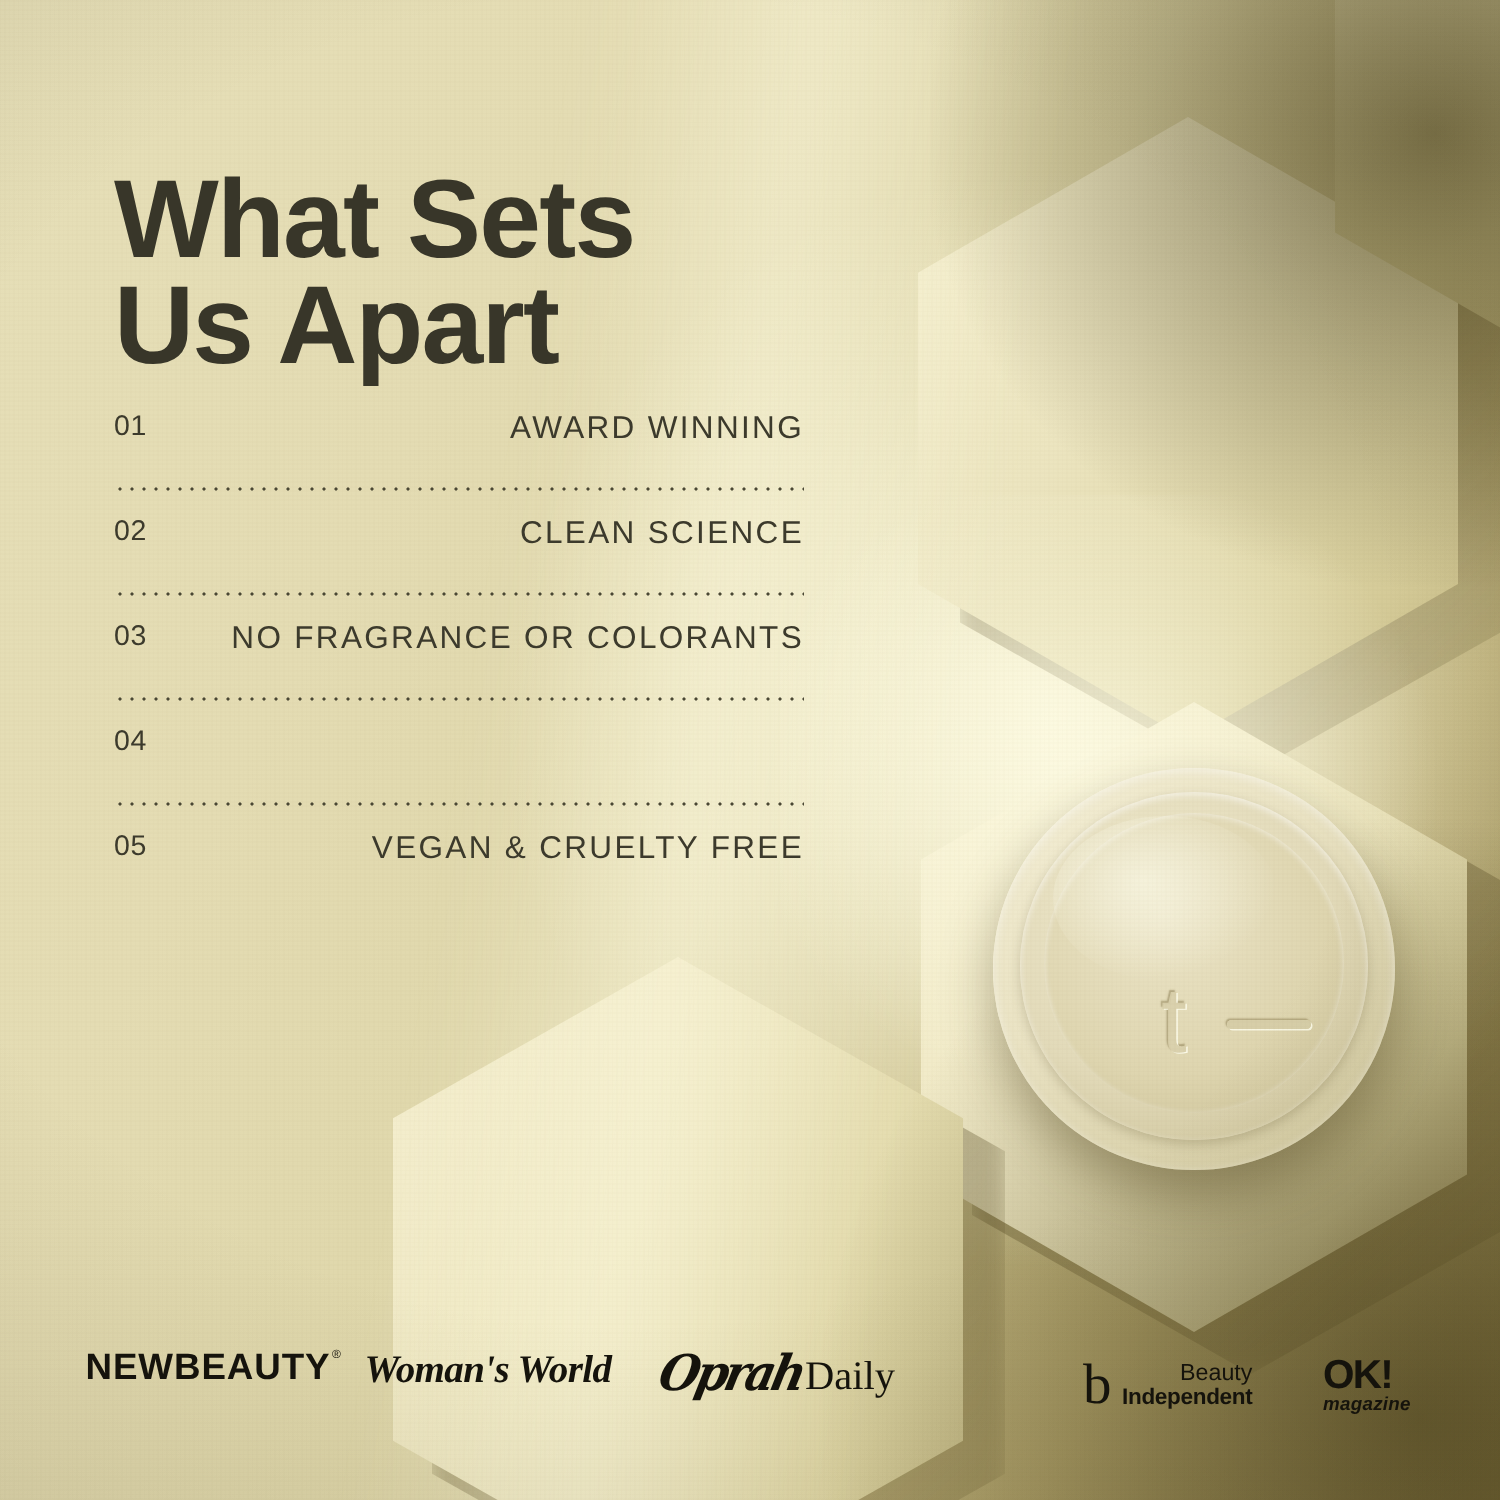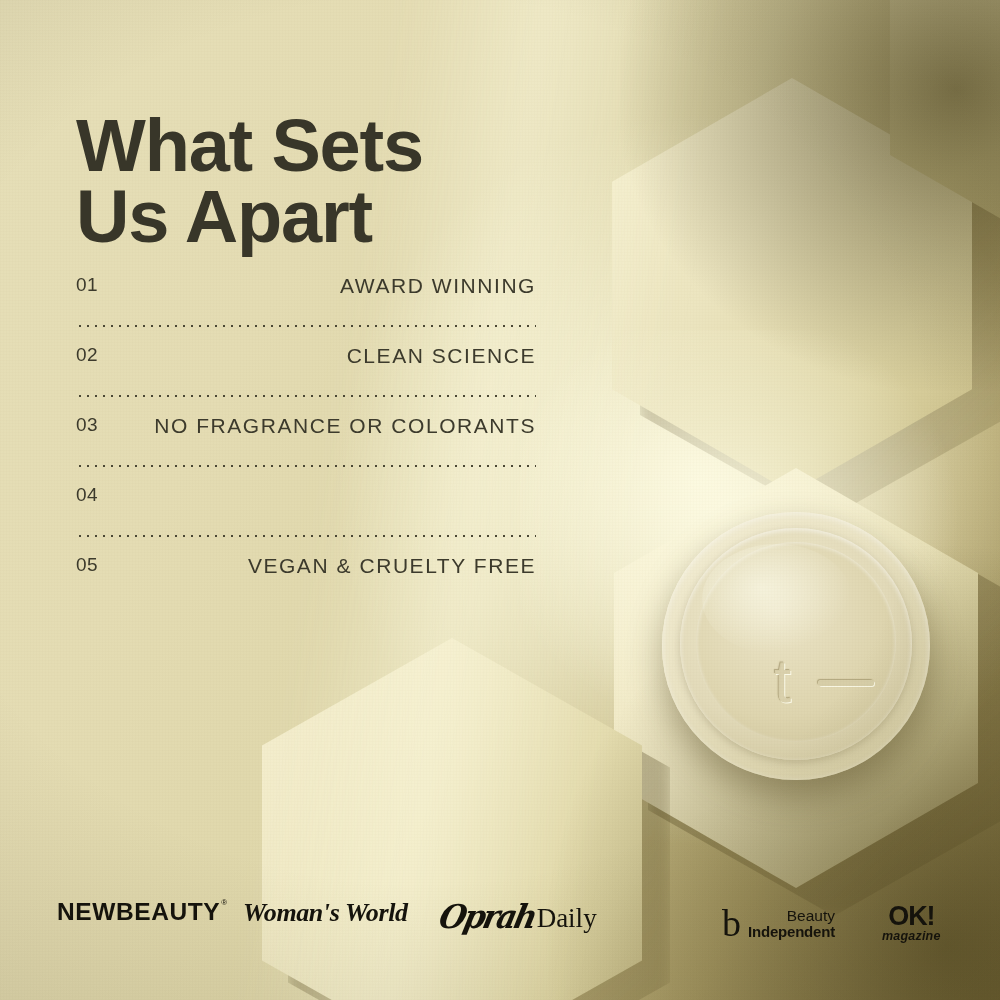--- a/index.html
+++ b/index.html
@@ -105,21 +105,21 @@
       letter-spacing:-2.6px;transform:skewX(-12deg) scaleY(1.06);display:inline-block;
       font-weight:600;}
   .od .daily{font-family:"Liberation Serif",serif;font-size:27px;margin-left:2px;}
   .by{left:578px;font-size:24px;font-weight:700;letter-spacing:4.2px;}
   .bi{left:722px;align-items:center;}
   .bi .mark{font-family:"Liberation Serif",serif;font-size:38px;line-height:.8;
       font-weight:400;margin-right:7px;transform:translateY(-1px);}
   .bi .tx{display:flex;flex-direction:column;line-height:1.04;text-align:right;}
   .bi .tx .t1{font-size:15.5px;font-weight:400;}
   .bi .tx .t2{font-size:15px;font-weight:700;letter-spacing:-.2px;}
-  .ok{left:882px;flex-direction:column;align-items:center;justify-content:center;}
+  .ok{left:882px;flex-direction:column;justify-content:center;}
   .ok .t1{font-size:27px;font-weight:800;letter-spacing:-1.2px;line-height:.9;}
   .ok .t2{font-size:12.5px;font-weight:600;letter-spacing:.2px;line-height:1.2;font-style:italic;}
 </style>
 </head>
 <body>
 
 <div id="stage">
 
   <div class="bg-base"></div>
 

